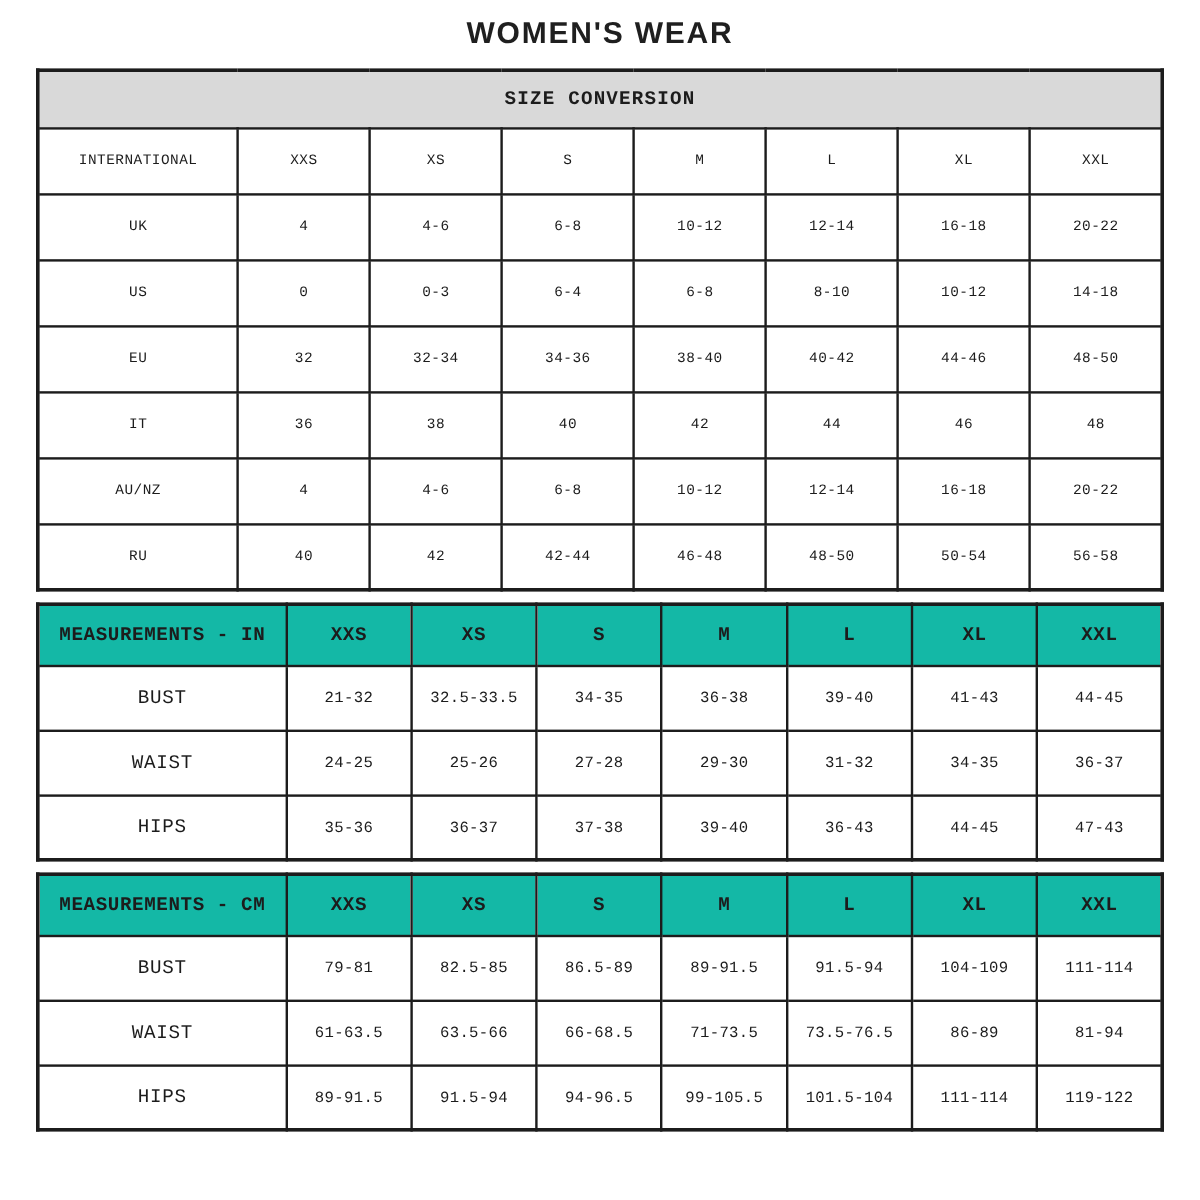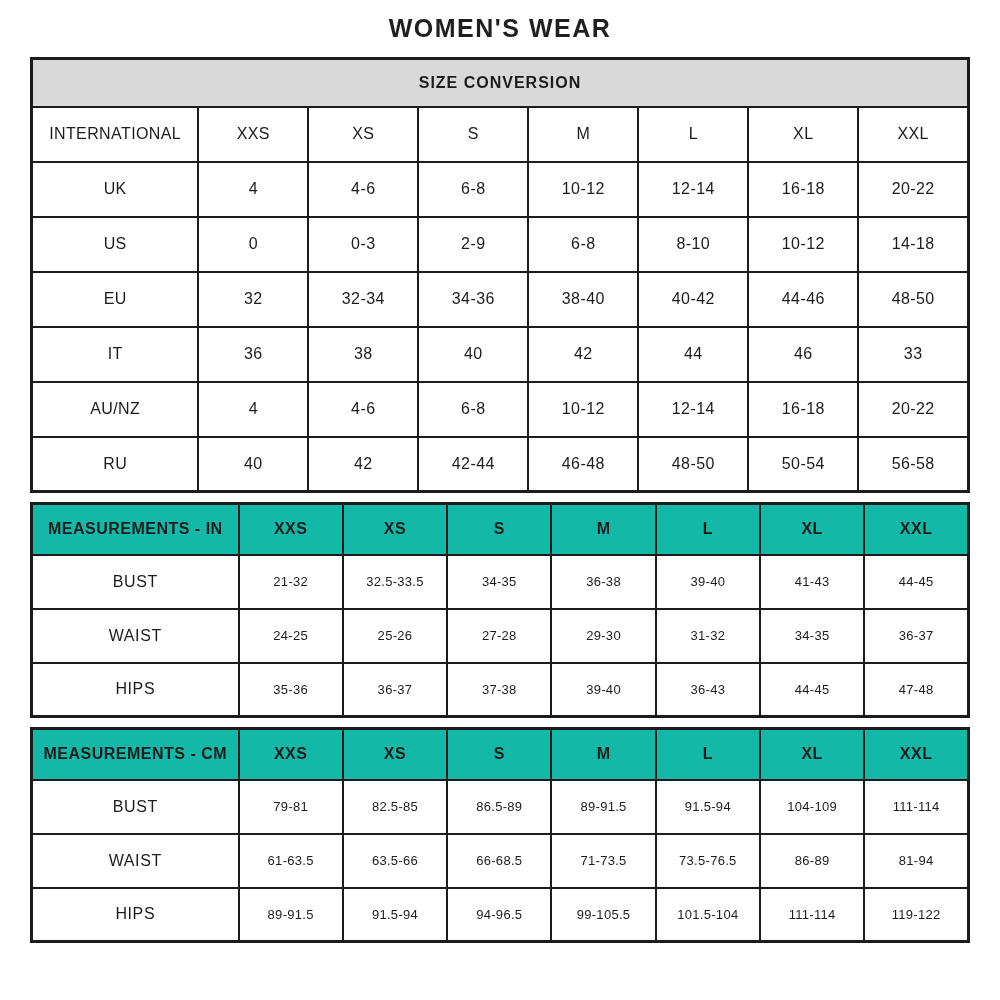--- a/index.html
+++ b/index.html
@@ -20,41 +20,42 @@
     font-size: 25px;
     font-weight: 700;
     letter-spacing: 1.5px;
     color: #1f1f1f;
     line-height: 30px;
   }
   table {
     width: 100%;
     border-collapse: collapse;
     table-layout: fixed;
+    font-family: Liberation Mono, monospace;
   }
   table { border: 3px solid #1c1c1c; }
   td {
     border: 2px solid #1c1c1c;
     text-align: center;
     vertical-align: middle;
     padding: 2px 4px;
     overflow: hidden;
     white-space: nowrap;
   }
   .gap { height: 9px; }
 
   
   .t1 .banner td {
     height: 48px;
     background: #d9d9d9;
     font-weight: 700;
     font-size: 16px;
     letter-spacing: 1px;
   }
-  .t1 td { height: 55px; font-size: 16px; letter-spacing: 0.4px; }
+  .t1 td { height: 55px; font-size: 12px; letter-spacing: 0.4px; }
 
   
   .tm .head td {
     height: 51px;
     background: #14b8a6;
     font-weight: 700;
     font-size: 16px;
     letter-spacing: 0.5px;
   }
   .tm td { height: 54px; font-size: 13px; letter-spacing: 0.3px; }
@@ -99,21 +100,21 @@
       <td>6-8</td>
       <td>10-12</td>
       <td>12-14</td>
       <td>16-18</td>
       <td>20-22</td>
     </tr>
     <tr>
       <td>US</td>
       <td>0</td>
       <td>0-3</td>
-      <td>2-9</td>
+      <td>6-4</td>
       <td>6-8</td>
       <td>8-10</td>
       <td>10-12</td>
       <td>14-18</td>
     </tr>
     <tr>
       <td>EU</td>
       <td>32</td>
       <td>32-34</td>
       <td>34-36</td>
@@ -123,21 +124,21 @@
       <td>48-50</td>
     </tr>
     <tr>
       <td>IT</td>
       <td>36</td>
       <td>38</td>
       <td>40</td>
       <td>42</td>
       <td>44</td>
       <td>46</td>
-      <td>33</td>
+      <td>48</td>
     </tr>
     <tr>
       <td>AU/NZ</td>
       <td>4</td>
       <td>4-6</td>
       <td>6-8</td>
       <td>10-12</td>
       <td>12-14</td>
       <td>16-18</td>
       <td>20-22</td>
@@ -200,21 +201,21 @@
       <td>36-37</td>
     </tr>
     <tr>
       <td class="rowlabel">HIPS</td>
       <td>35-36</td>
       <td>36-37</td>
       <td>37-38</td>
       <td>39-40</td>
       <td>36-43</td>
       <td>44-45</td>
-      <td>47-48</td>
+      <td>47-43</td>
     </tr>
   </tbody>
     </table>
 
   <div class="gap"></div>
 
   <table class="tm">
     <colgroup>
       <col style="width:22.1%">
       <col style="width:11.13%">

